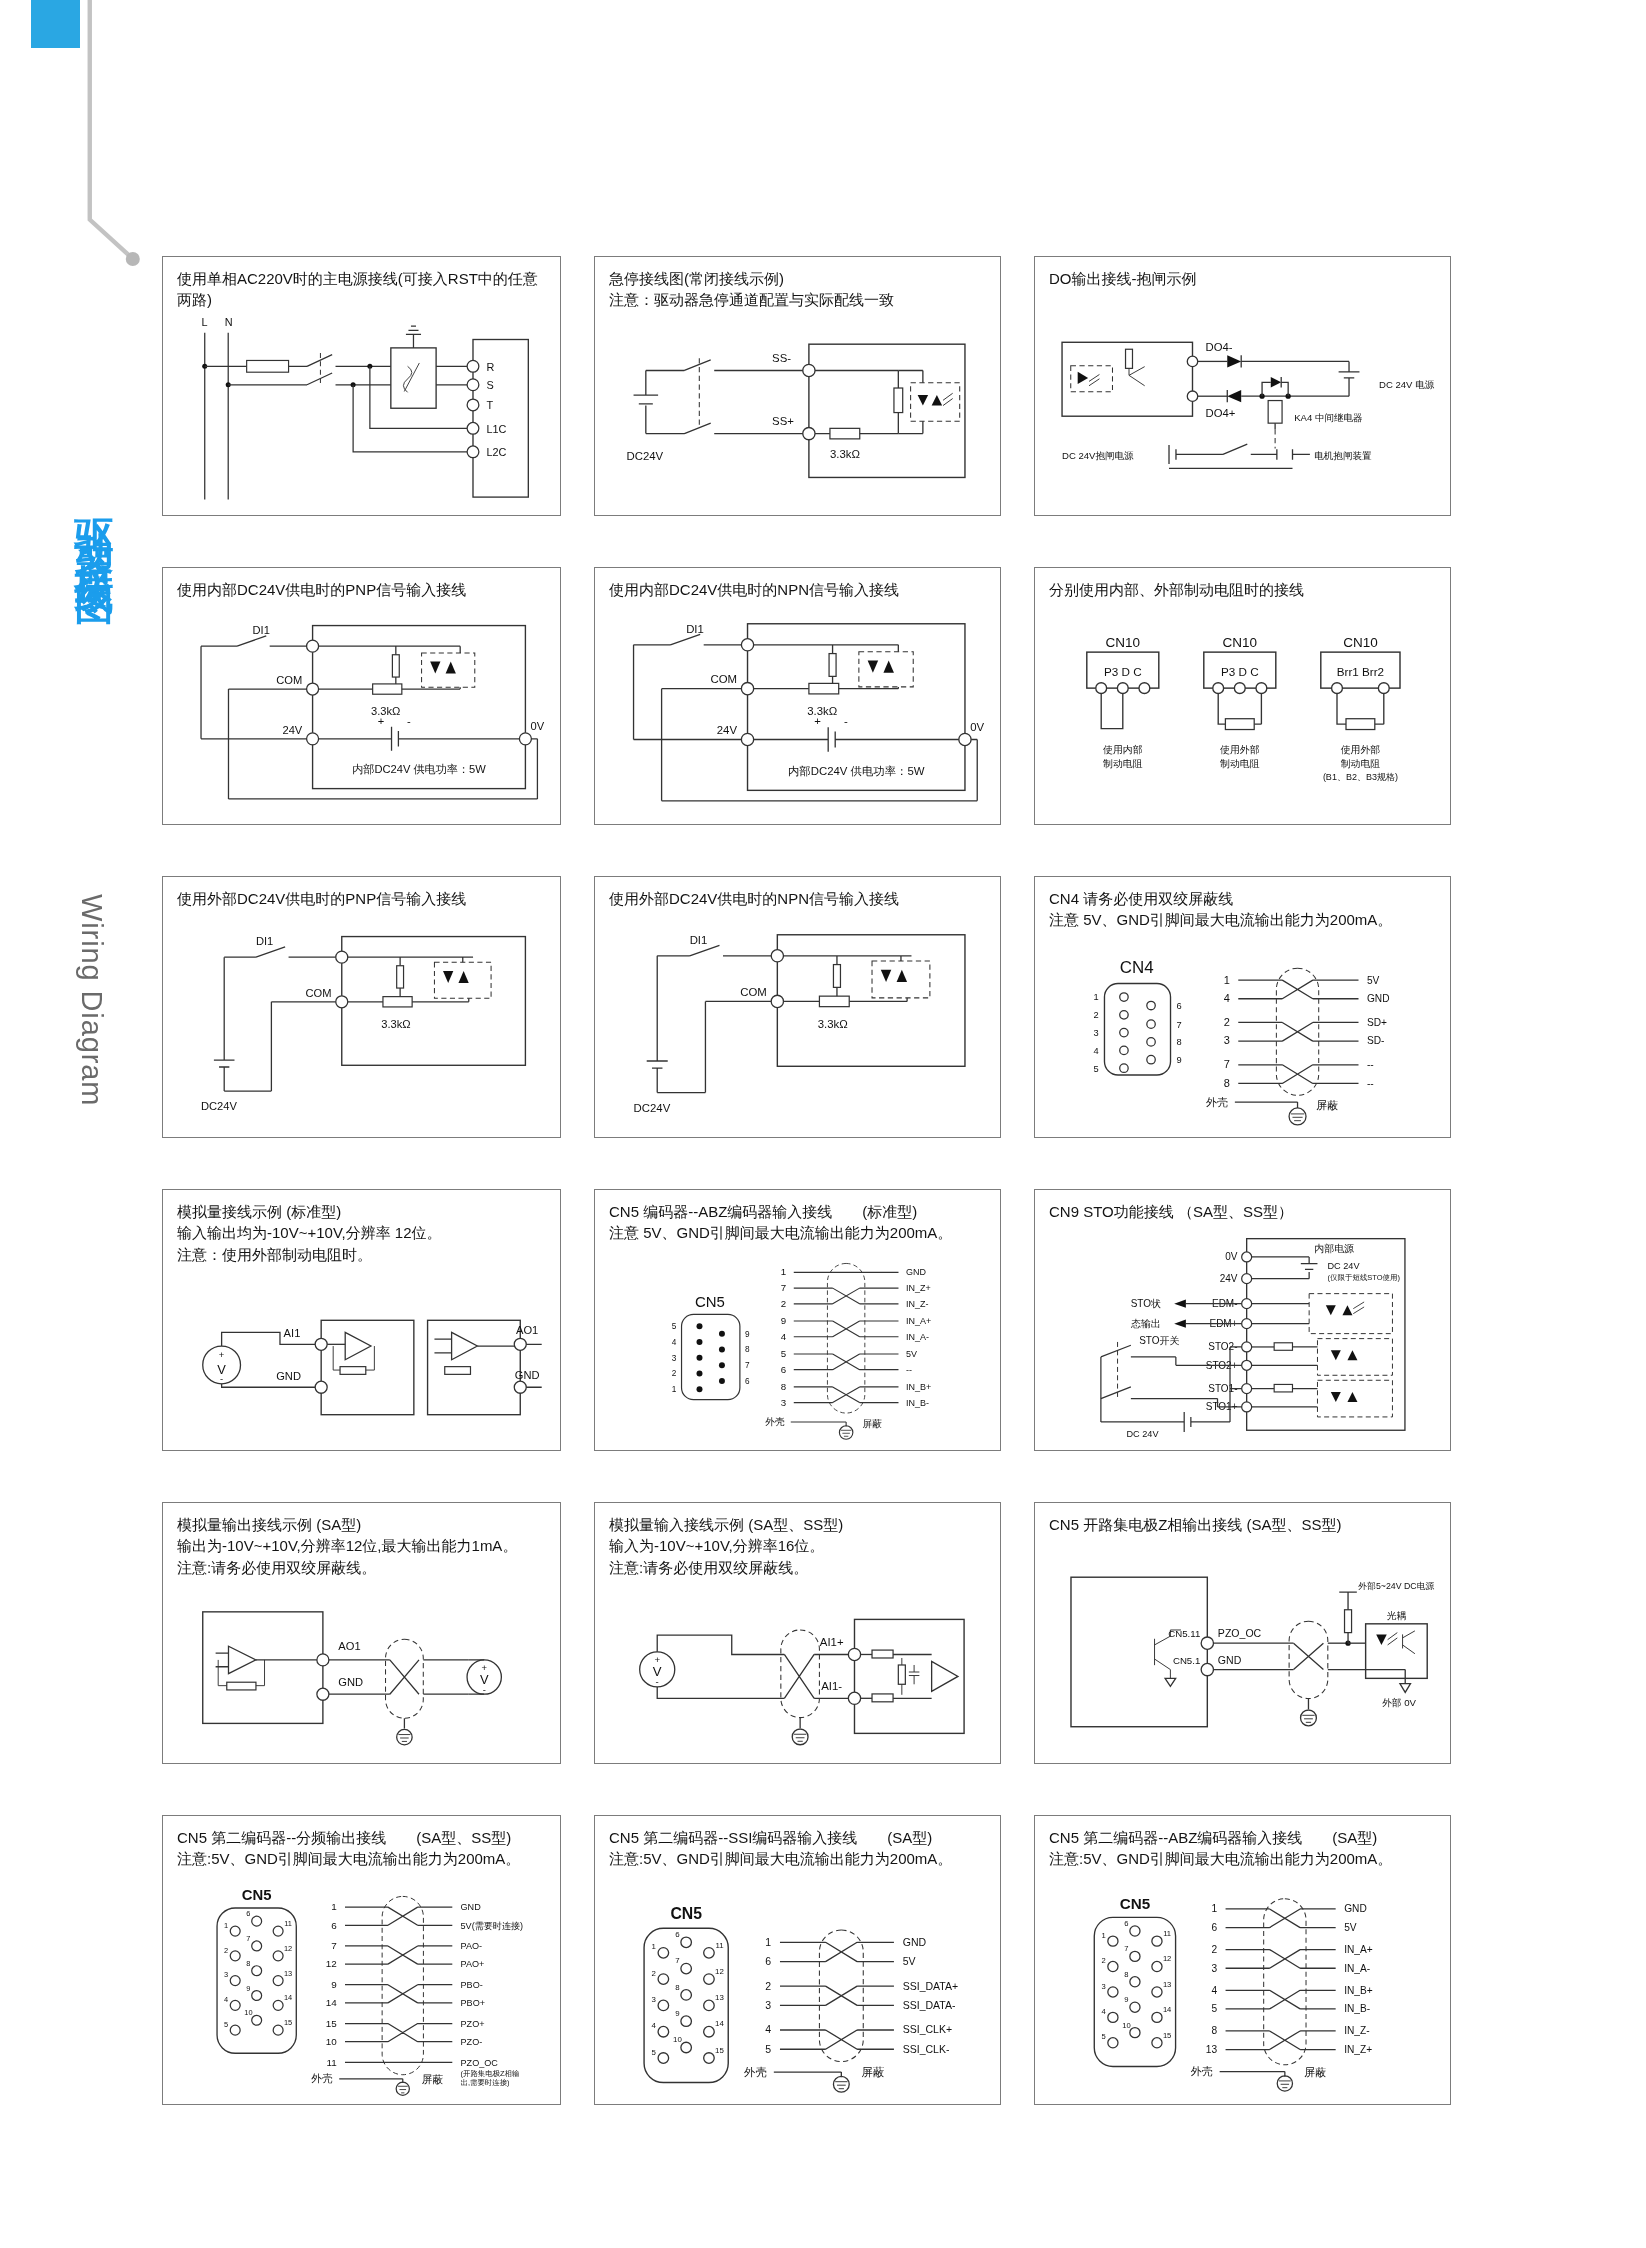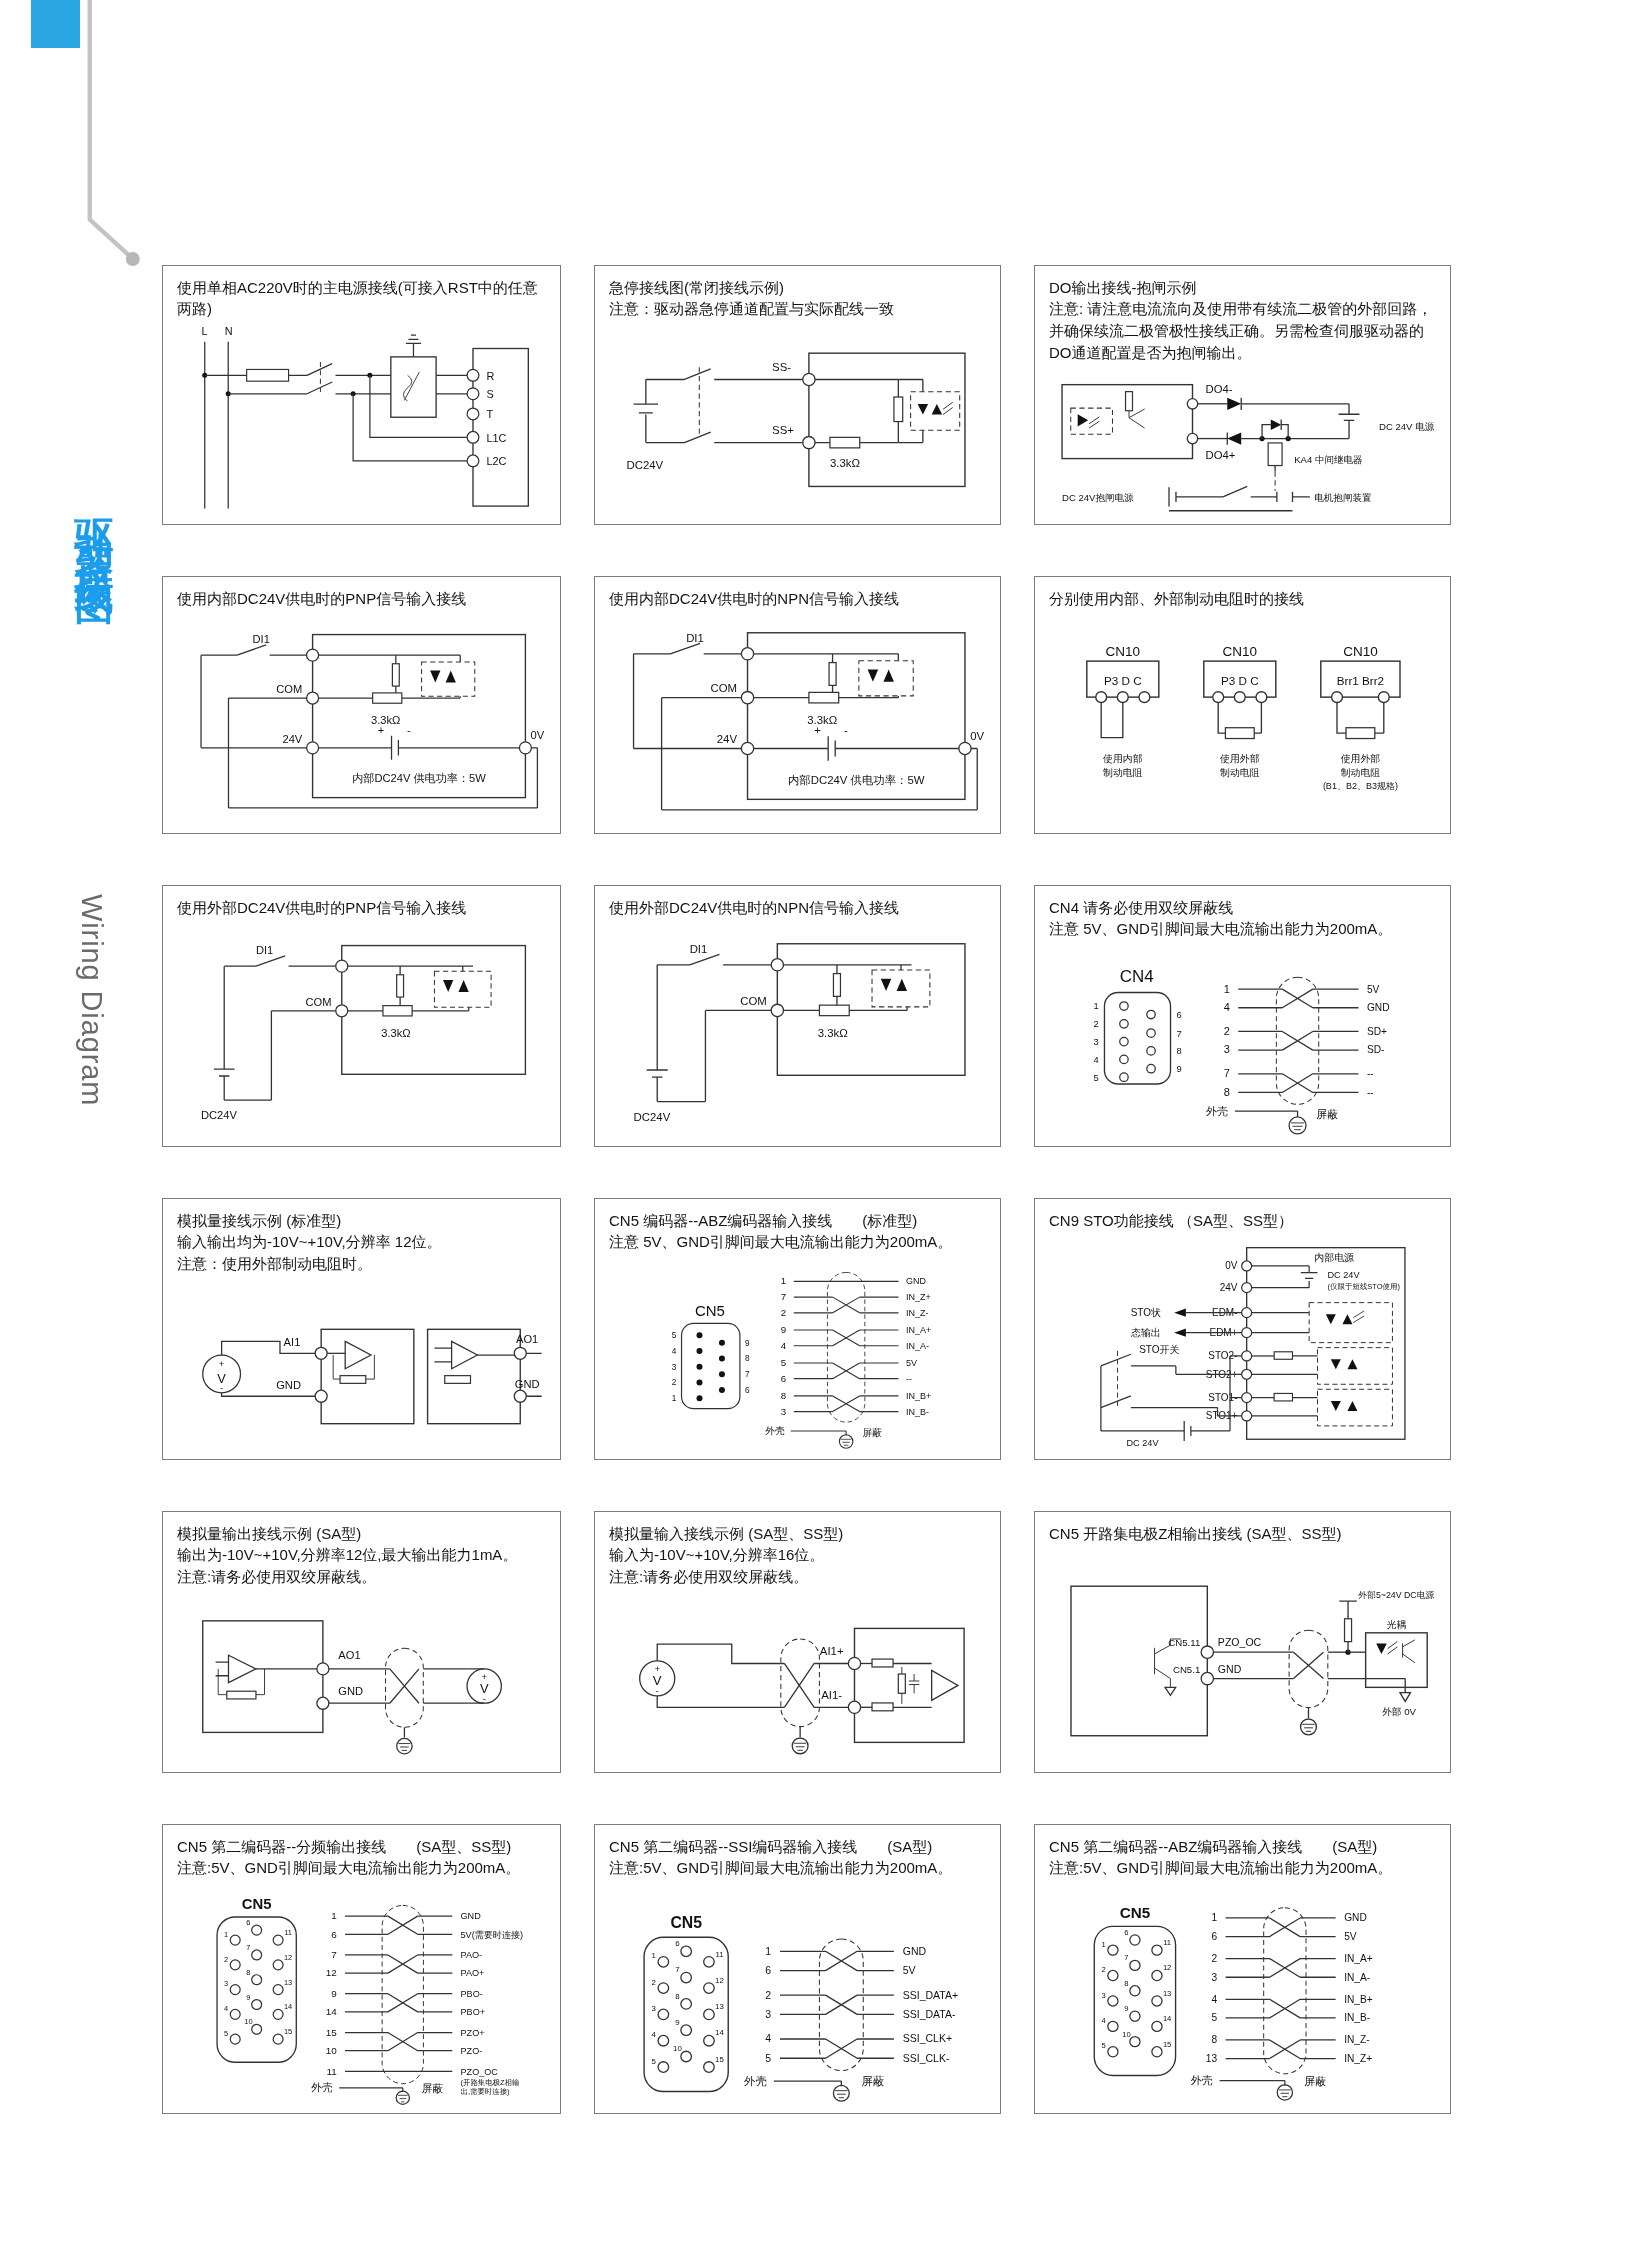--- a/index.html
+++ b/index.html
@@ -13,21 +13,21 @@
     position:absolute;left:67px;top:488px;
     writing-mode:vertical-rl;text-orientation:upright;
     font-size:39px;font-weight:700;color:#1b9dec;letter-spacing:14px;
   }
   .vsub{
     position:absolute;left:75px;top:894px;
     writing-mode:vertical-rl;
     font-size:29px;color:#6a6a6a;letter-spacing:0.9px;
   }
   .grid{
-    position:absolute;left:162px;top:265px;
+    position:absolute;left:162px;top:256px;
     display:grid;
     grid-template-columns:399px 407px 417px;
     grid-template-rows:260px 258px 262px 262px 262px 290px;
     column-gap:33px;row-gap:51px;
   }
   .panel{
     border:1.8px solid #7c7c7c;background:#fff;
     padding:10.5px 14px 7px 14px;box-sizing:border-box;
     display:flex;flex-direction:column;overflow:hidden;
   }
@@ -128,21 +128,20 @@
         <polygon class="fil" points="352,86 364,86 358,98"></polygon>
         <polygon class="fil" points="368,98 380,98 374,86"></polygon>
         <path class="thin" d="M381 92 L392 84 M381 98 L392 90"></path>
         <path class="ln" d="M330 58 H358 M358 58 V72 M330 130 H358 M358 130 V116"></path>
       </g>
     </svg>
   </section>
 
   <section class="panel">
     <h2 class="pt">DO输出接线-抱闸示例</h2>
-    <p class="pn">注意: 请注意电流流向及使用带有续流二极管的外部回路，并确保续流二极管极性接线正确。另需检查伺服驱动器的DO通道配置是否为抱闸输出。</p>
     <svg class="dg" viewBox="0 0 445 165" preserveAspectRatio="xMidYMid meet">
       <g>
         <rect class="box" x="15" y="18" width="150" height="85"></rect>
         <rect class="dsh" x="25" y="45" width="48" height="30"></rect>
         <polygon class="fil" points="33,52 33,66 45,59"></polygon>
         <path class="thin" d="M46 63 L58 55 M46 68 L58 60"></path>
         <rect class="res" x="88" y="26" width="8" height="22"></rect>
         <path class="thin" d="M92 48 V56 M92 56 L110 46 M92 56 L110 68"></path>
         <circle class="term" cx="165" cy="40" r="6"></circle>
           <circle class="term" cx="165" cy="80" r="6"></circle>

